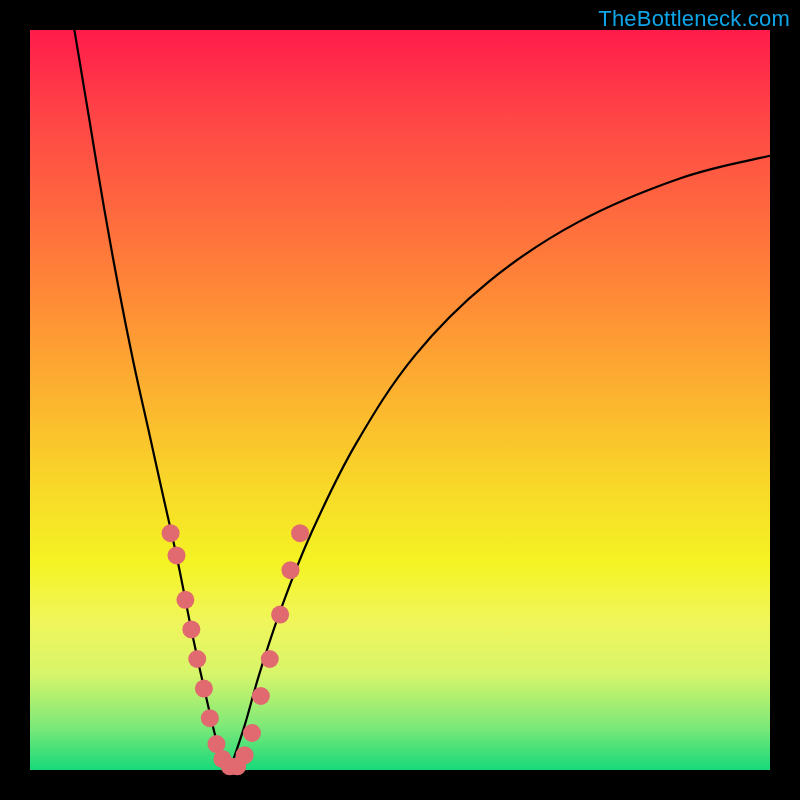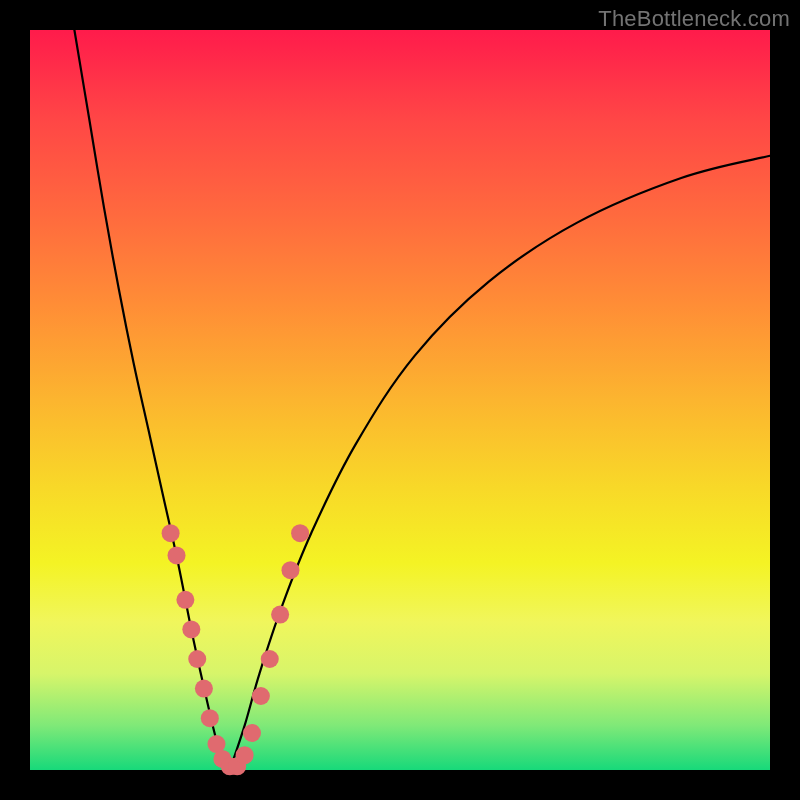--- a/index.html
+++ b/index.html
@@ -35,21 +35,21 @@
       #f0f65c 80%,
       #d7f56a 87%,
       #7fe978 94%,
       #17d97a 100%
     );
   }
   .watermark {
     position: absolute;
     top: 6px;
     right: 10px;
-    color: #737373;
+    color: #0ea5e9;
     font-size: 22px;
     font-weight: 400;
     letter-spacing: 0.2px;
     user-select: none;
   }
   svg.overlay {
     position: absolute;
     left: 0;
     top: 0;
     width: 740px;

